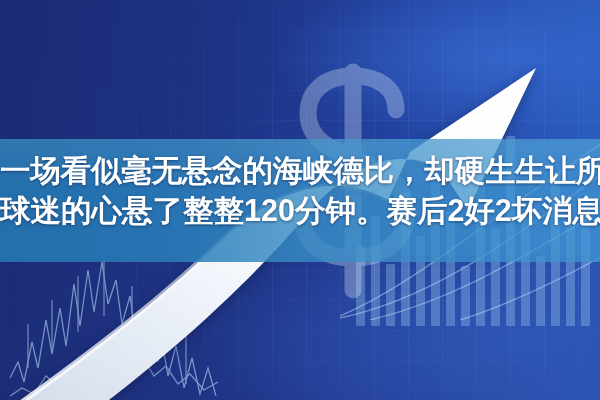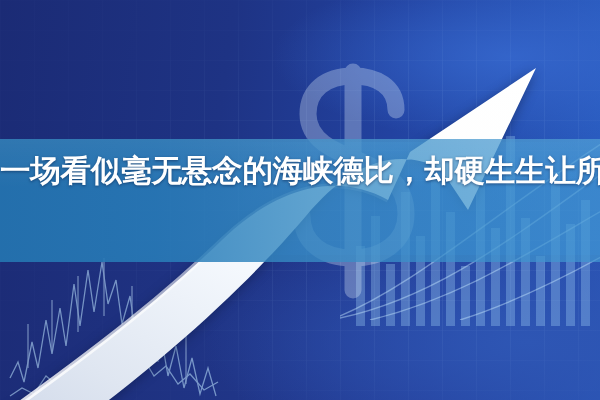--- a/index.html
+++ b/index.html
@@ -217,15 +217,16 @@
              C 420 104 374 130 336 176
              C 292 228 210 310 96 392
              Z" fill="url(#arrGrad)"></path>
     <path d="M 10 392 C 140 300 200 250 252 200 C 300 154 360 128 418 160" fill="none" stroke="url(#arrEdge)" stroke-width="5"></path>
   </svg>
 
   <div class="caption-band"></div>
 
   <div class="caption">
     <span class="line1">一场看似毫无悬念的海峡德比，却硬生生让所有中国</span>
+    <span class="line2">球迷的心悬了整整120分钟。赛后2好2坏消息</span>
   </div>
 
 </div>
 
 </body></html>

